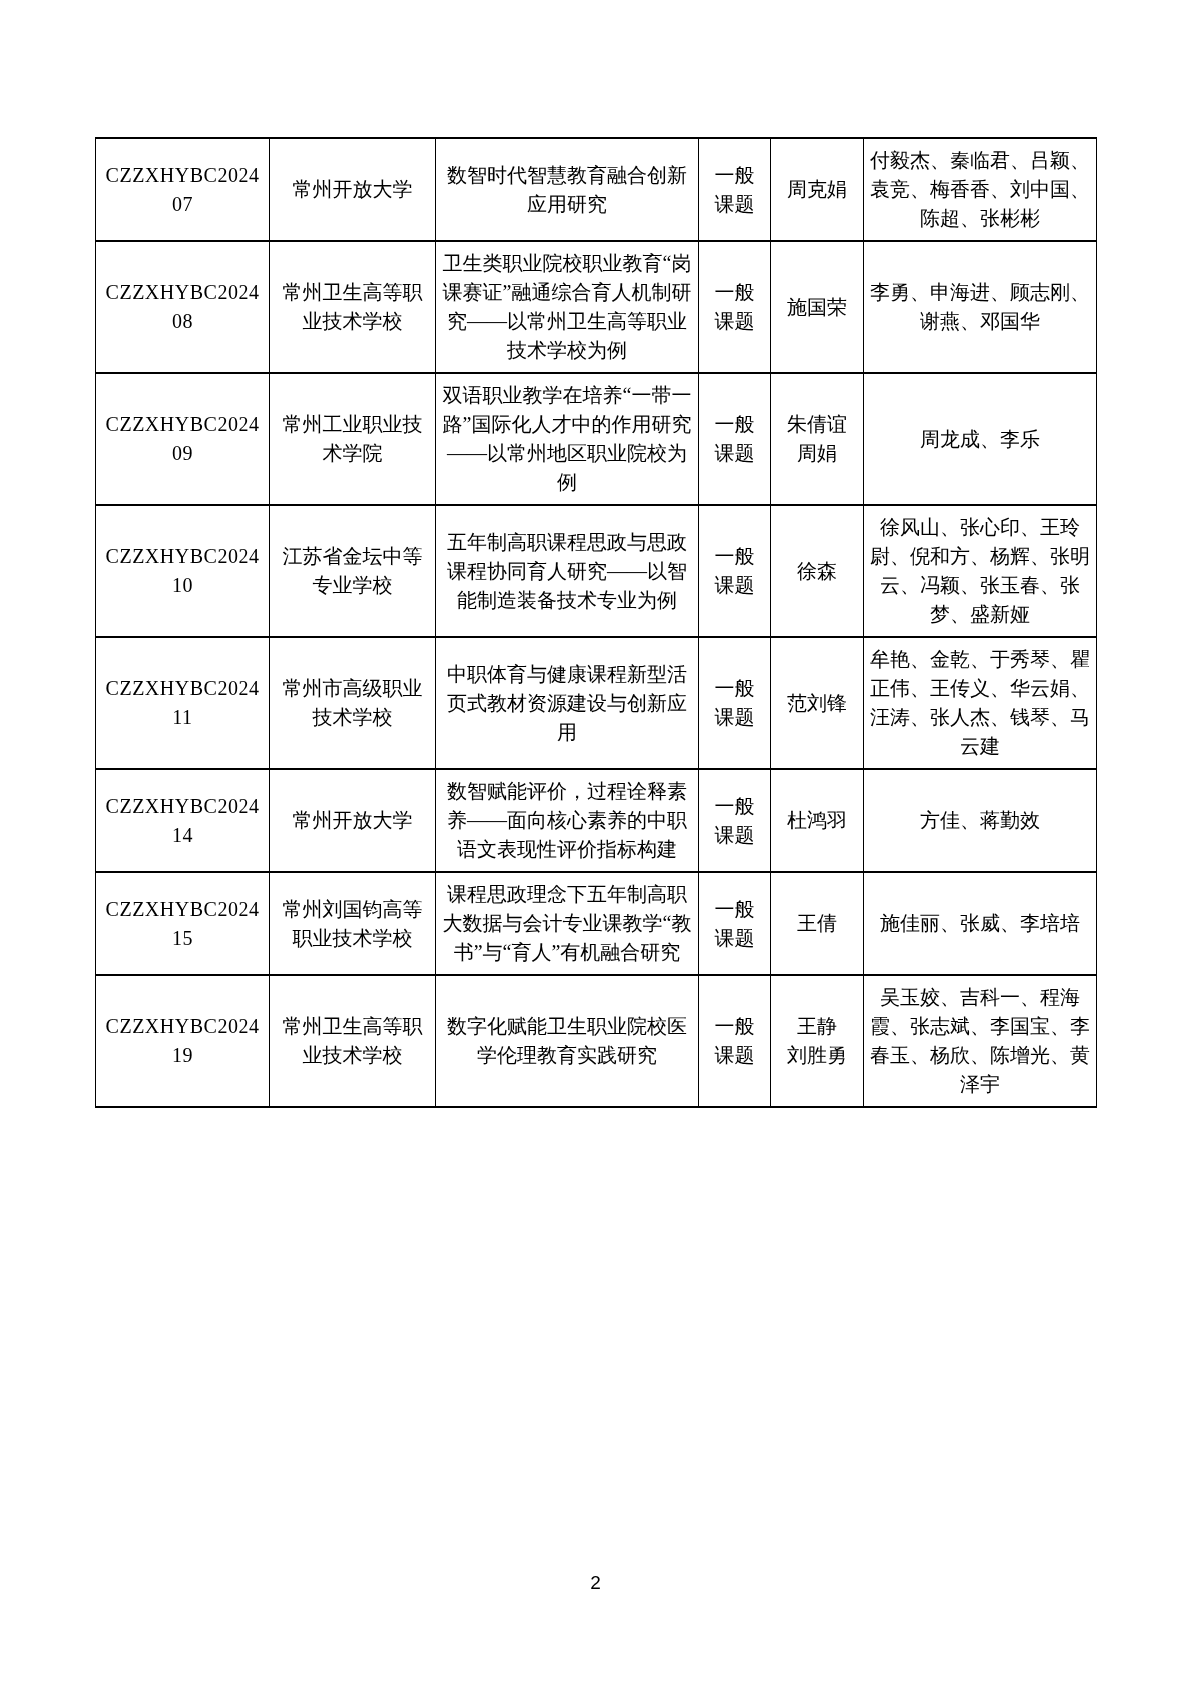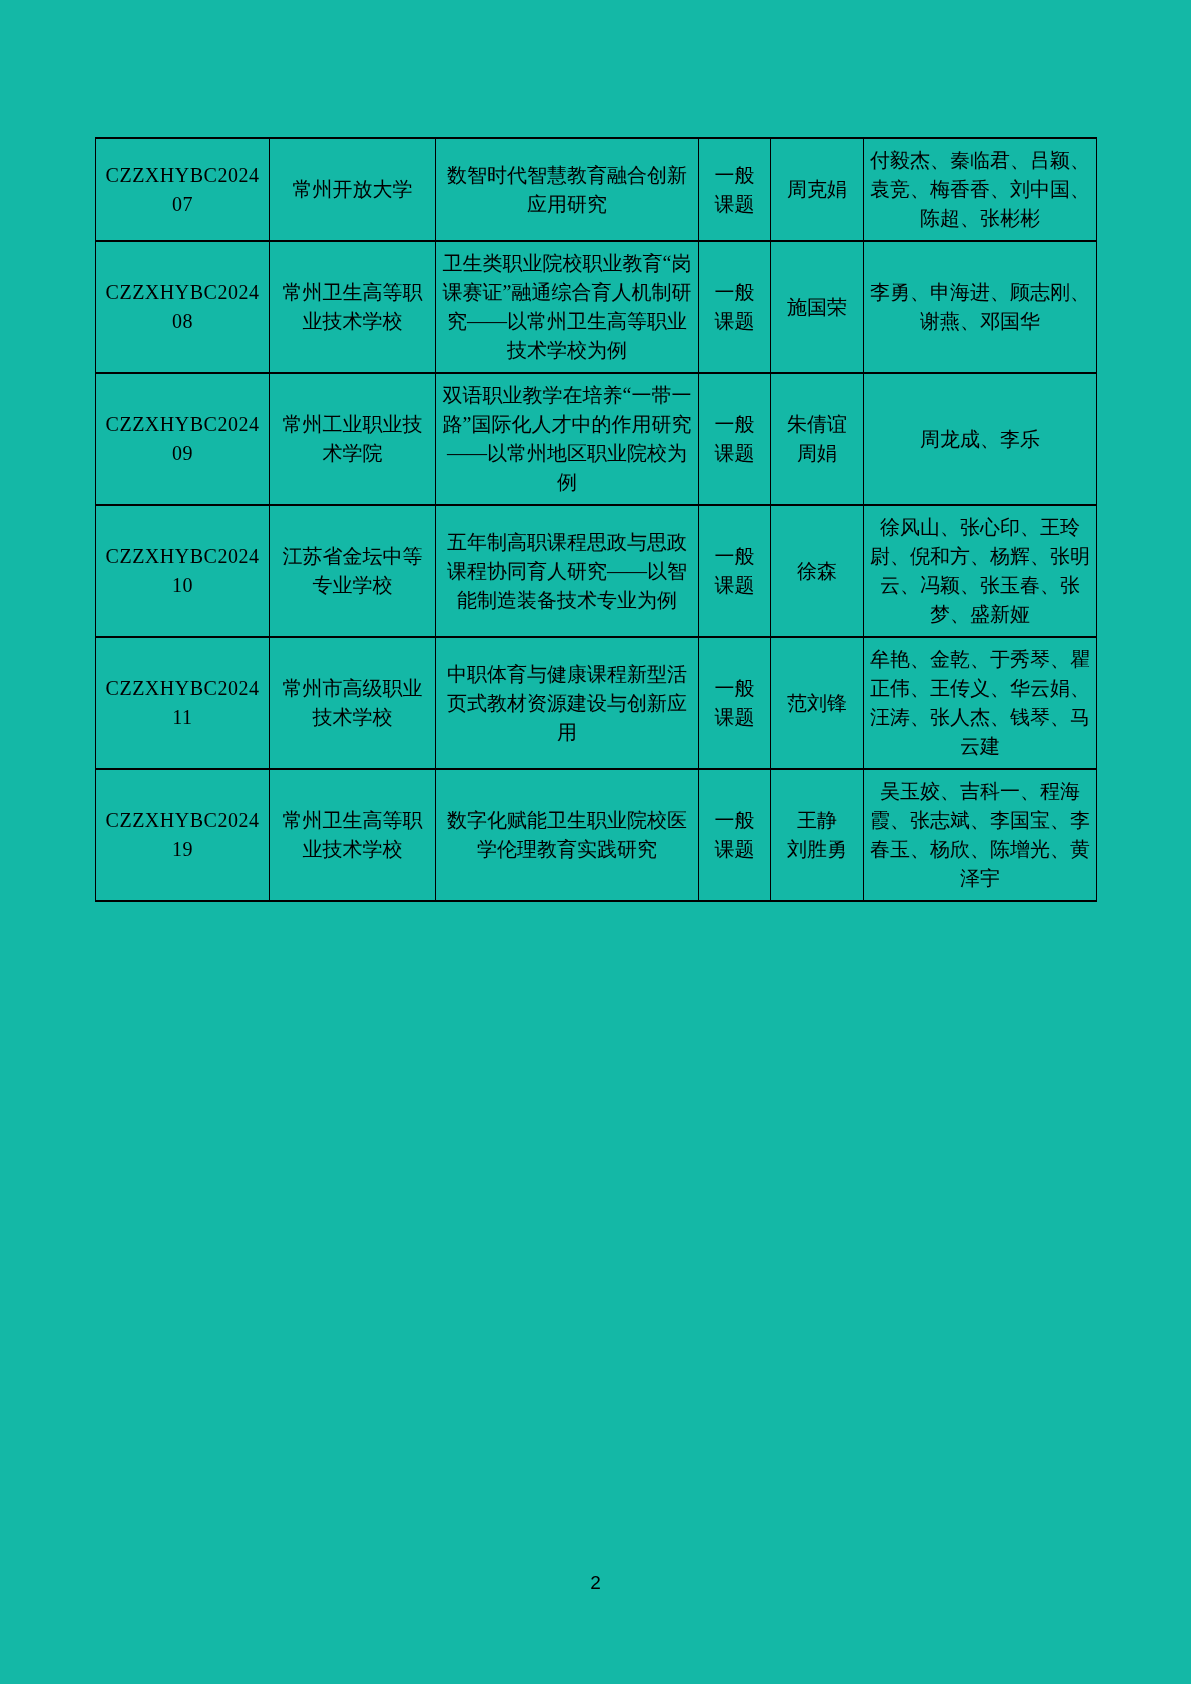--- a/index.html
+++ b/index.html
@@ -1,20 +1,20 @@
 <!DOCTYPE html>
 <html><head>
 <meta charset="utf-8">
 <style>
   html,body{margin:0;padding:0;background:#e8e8e8;}
   .page{
     position:relative;
     width:1191px;height:1684px;
     margin:0 auto;
-    background:#14b8a6;
+    background:#ffffff;
     font-family:"Liberation Serif","DejaVu Serif",serif;
     color:#000;
     overflow:hidden;
   }
   table.projects{
     position:absolute;
     left:95px;top:137px;
     width:1001px;
     border-collapse:collapse;
     table-layout:fixed;
@@ -99,20 +99,36 @@
       </tr>
       <tr>
         <td class="cell-code">CZZXHYBC202411</td>
         <td class="cell-institution">常州市高级职业技术学校</td>
         <td class="cell-title">中职体育与健康课程新型活页式教材资源建设与创新应用</td>
         <td class="cell-category">一般课题</td>
         <td class="cell-leader">范刘锋</td>
         <td class="cell-members">牟艳、金乾、于秀琴、瞿正伟、王传义、华云娟、汪涛、张人杰、钱琴、马云建</td>
       </tr>
       <tr>
+        <td class="cell-code">CZZXHYBC202414</td>
+        <td class="cell-institution">常州开放大学</td>
+        <td class="cell-title">数智赋能评价，过程诠释素养——面向核心素养的中职语文表现性评价指标构建</td>
+        <td class="cell-category">一般课题</td>
+        <td class="cell-leader">杜鸿羽</td>
+        <td class="cell-members">方佳、蒋勤效</td>
+      </tr>
+      <tr>
+        <td class="cell-code">CZZXHYBC202415</td>
+        <td class="cell-institution">常州刘国钧高等职业技术学校</td>
+        <td class="cell-title">课程思政理念下五年制高职大数据与会计专业课教学“教书”与“育人”有机融合研究</td>
+        <td class="cell-category">一般课题</td>
+        <td class="cell-leader">王倩</td>
+        <td class="cell-members">施佳丽、张威、李培培</td>
+      </tr>
+      <tr>
         <td class="cell-code">CZZXHYBC202419</td>
         <td class="cell-institution">常州卫生高等职业技术学校</td>
         <td class="cell-title">数字化赋能卫生职业院校医学伦理教育实践研究</td>
         <td class="cell-category">一般课题</td>
         <td class="cell-leader">王静
 刘胜勇</td>
         <td class="cell-members">吴玉姣、吉科一、程海霞、张志斌、李国宝、李春玉、杨欣、陈增光、黄泽宇</td>
       </tr>
     </tbody>
   </table>

